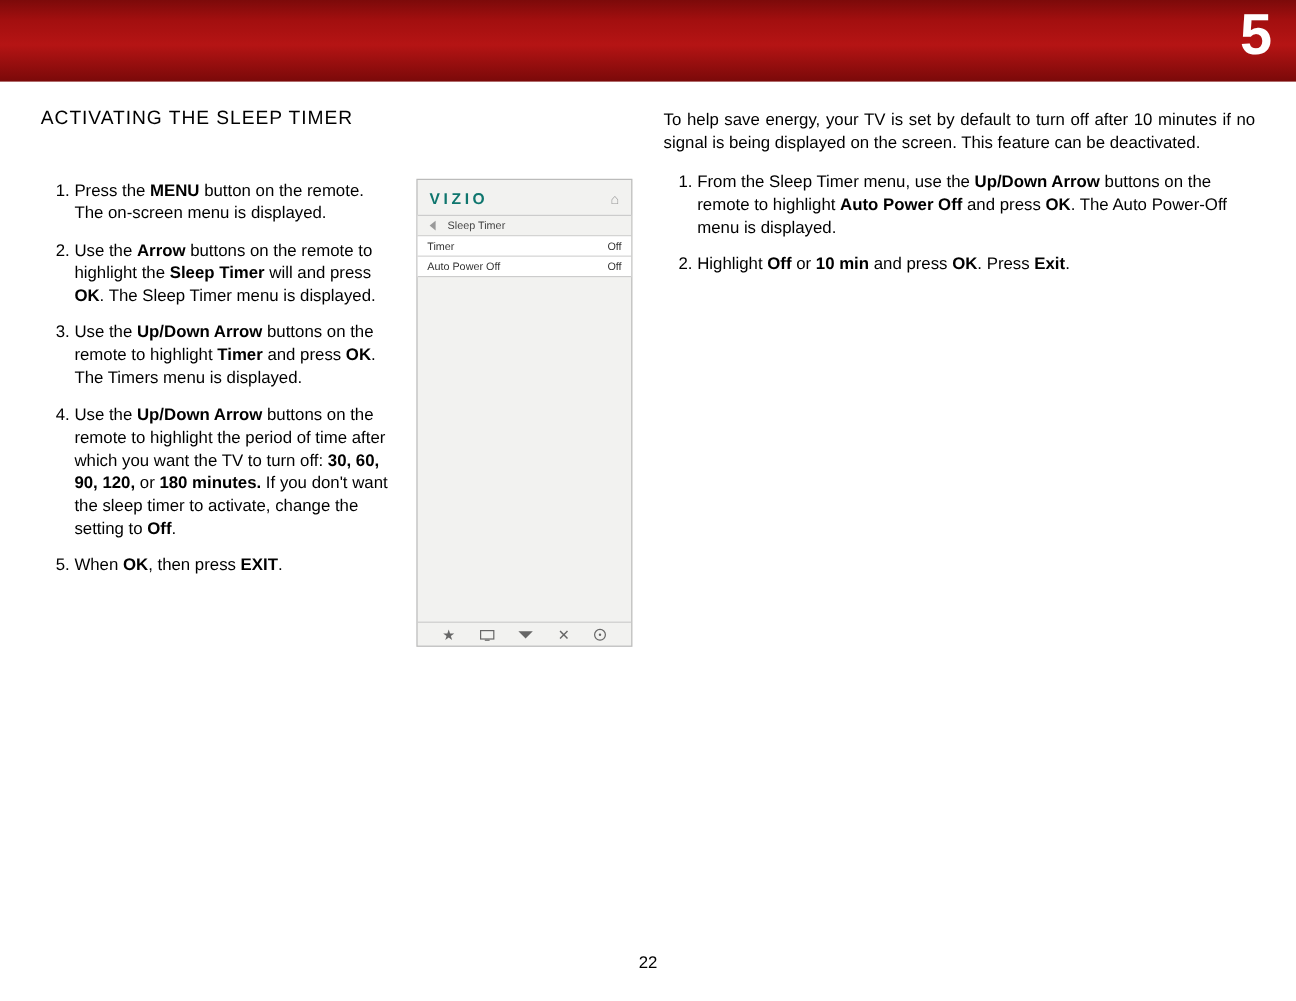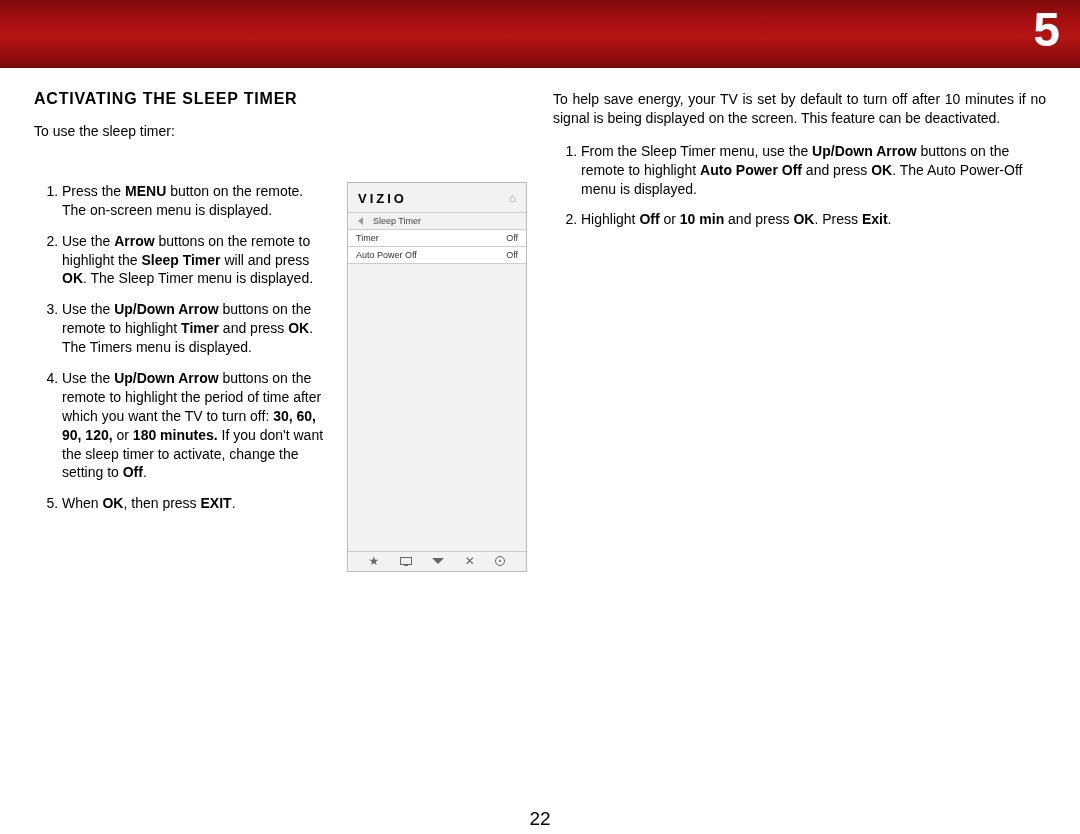--- a/index.html
+++ b/index.html
@@ -30,21 +30,21 @@
     display: flex;
     padding: 22px 34px 0 34px;
     gap: 26px;
   }
   .col {
     flex: 1;
     min-width: 0;
   }
   h2.section-title {
     font-size: 16px;
-    font-weight: bold;
+    font-weight: normal;
     letter-spacing: 0.8px;
     margin-bottom: 14px;
     text-transform: uppercase;
   }
   .intro {
     text-align: justify;
     line-height: 1.35;
     margin-bottom: 14px;
   }
   .lead {
@@ -85,21 +85,21 @@
   .ss-top {
     display: flex;
     justify-content: space-between;
     align-items: center;
     padding: 8px 10px 6px 10px;
   }
   .vizio-logo {
     font-size: 13px;
     font-weight: bold;
     letter-spacing: 3px;
-    color: #000000;
+    color: #0f766e;
   }
   .ss-breadcrumb {
     display: flex;
     align-items: center;
     font-size: 9px;
     padding: 3px 6px;
     border-top: 1px solid #ccc;
     border-bottom: 1px solid #ccc;
     background: #f2f2f0;
     color: #444;
@@ -150,43 +150,42 @@
   }
   .screen-ic::after{
     content:"";position:absolute;left:3px;bottom:-2px;width:4px;height:1px;background:#666;
   }
   .home-ic {
     font-size: 12px;
     color: #999;
   }
   .page-number {
     position: absolute;
-    bottom: 4px;
+    bottom: 24px;
     left: 50%;
     transform: translateX(-50%);
-    font-size: 19px;
+    font-size: 14px;
   }
   .gear-ic {
     display:inline-block;width:10px;height:10px;border:1px solid #666;border-radius:50%;
     position:relative;
   }
   .gear-ic::before{content:"";position:absolute;left:3px;top:3px;width:2px;height:2px;background:#666;border-radius:50%;}
 </style>
 </head>
 <body>
 
 <div class="header-band">
   <div class="chapter-number">5</div>
 </div>
 
 <div class="page">
 
   <div class="col">
     <h2 class="section-title">ACTIVATING THE SLEEP TIMER</h2>
-    <p class="lead">To use the sleep timer:</p>
 
     <div class="left-wrap">
       <div class="left-text">
         <ol class="steps">
           <li>
             <span>Press the </span><span class="b">MENU</span><span> button on the remote. The on-screen menu is displayed.</span>
           </li>
           <li>
             <span>Use the </span><span class="b">Arrow</span><span> buttons on the remote to highlight the </span><span class="b">Sleep Timer</span><span> will and press </span><span class="b">OK</span><span>. The Sleep Timer menu is displayed.</span>
           </li>

